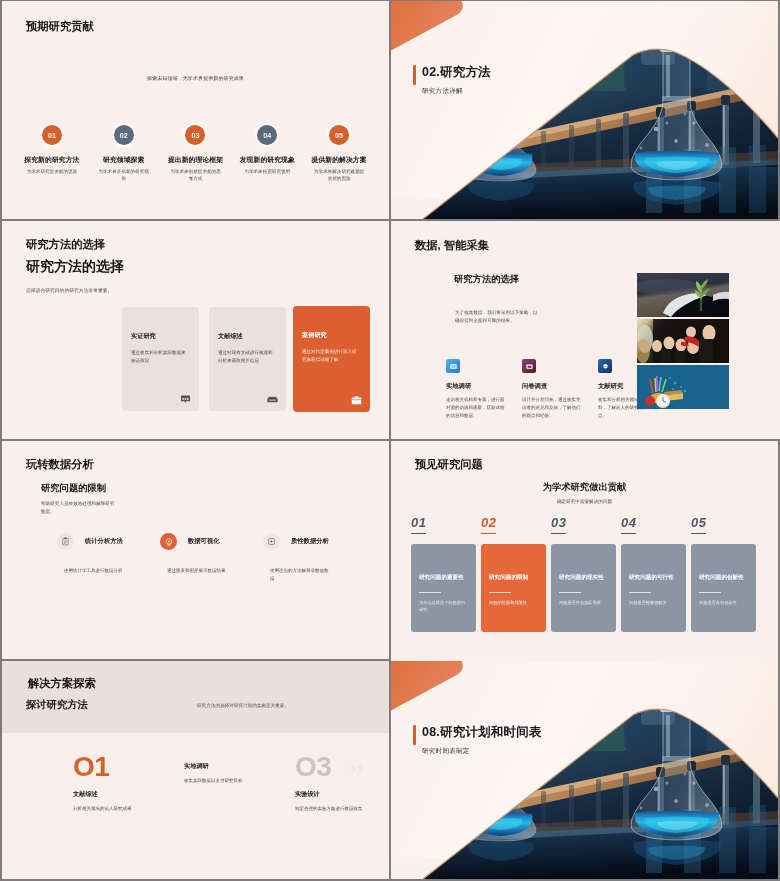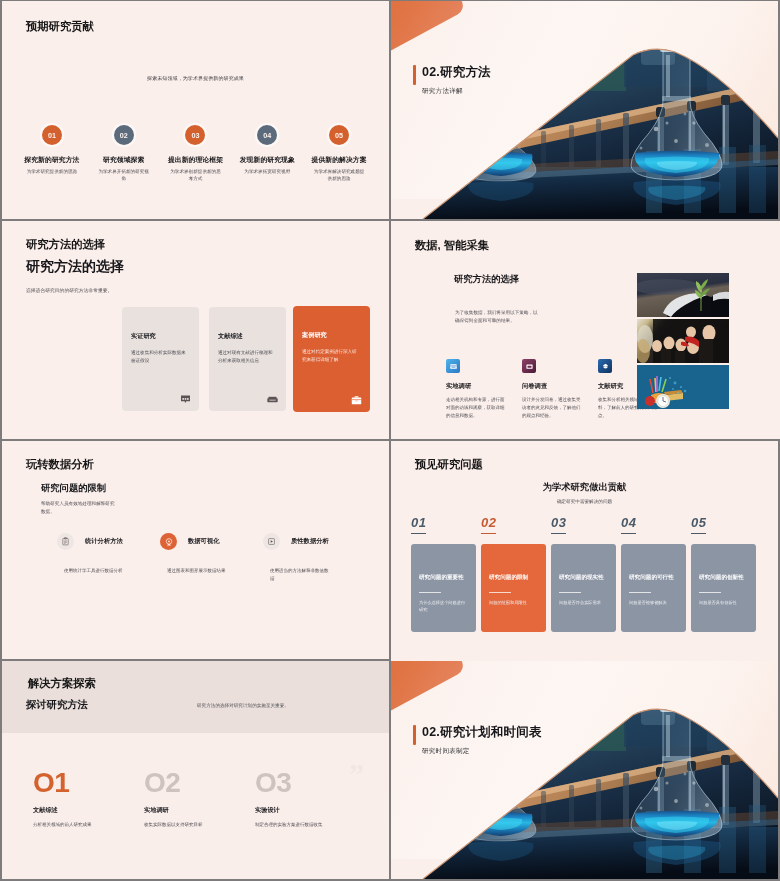--- a/index.html
+++ b/index.html
@@ -99,21 +99,21 @@
 .s6-line{position:absolute;left:8px;top:48px;width:22px;height:1px;background:rgba(255,255,255,.75);}
 .s6-cd{position:absolute;left:8px;right:7px;top:55px;font-size:4.2px;line-height:1.7;color:#edeef1;}
 
 
 .s7{background:#faeeea;}
 .s7-band{position:absolute;left:0;top:0;width:100%;height:72px;background:#eadfdb;}
 .s7 .tag{left:26px;top:15px;font-size:11.3px;}
 .s7-head{position:absolute;left:24px;top:37px;font-size:10.3px;font-weight:700;color:#18181c;}
 .s7-sub{position:absolute;left:195px;top:42px;font-size:4.6px;color:#4c4c52;white-space:nowrap;}
 .s7-items{position:absolute;left:31px;top:92px;width:330px;}
-.s7-item{position:absolute;top:16px;width:110px;}
+.s7-item{position:absolute;top:0;width:110px;margin-left:40px;}
 .s7-num{font-size:28px;font-weight:700;color:#cfc3bf;line-height:1;letter-spacing:-0.5px;}
 .s7-item.active .s7-num{color:#d4622f;}
 .s7-t{margin-top:9px;font-size:6.2px;font-weight:700;color:#1c1c20;}
 .s7-d{margin-top:6px;font-size:4.5px;line-height:1.7;color:#4b4b51;}
 .s7-quote{position:absolute;right:25px;top:98px;font-size:30px;line-height:1;color:#f2e6e1;
   font-weight:700;font-family:"Liberation Serif",serif;}
 </style>
 </head>
 <body>
 
@@ -527,21 +527,20 @@
     <div class="s7-head">探讨研究方法</div>
     <div class="s7-sub">研究方法的选择对研究计划的实施至关重要。</div>
     <div class="s7-quote">”</div>
     <div class="s7-items">
       <div class="s7-item active" style="left:0">
         <div class="s7-num">O1</div>
         <div class="s7-t">文献综述</div>
         <div class="s7-d">分析相关领域的前人研究成果</div>
       </div>
       <div class="s7-item" style="left:111px">
-        <div class="s7-num">O2</div>
         <div class="s7-t">实地调研</div>
         <div class="s7-d">收集实际数据以支持研究目标</div>
       </div>
       <div class="s7-item" style="left:222px">
         <div class="s7-num">O3</div>
         <div class="s7-t">实验设计</div>
         <div class="s7-d">制定合理的实验方案进行数据收集</div>
       </div>
     </div>
   </div>
@@ -655,17 +654,17 @@
             <circle cx="316" cy="144" r="2" fill="#ffffff" opacity="0.4"></circle>
             <circle cx="294" cy="113" r="1.4" fill="#ffffff" opacity="0.35"></circle>
             <circle cx="276" cy="122" r="1.5" fill="#ffffff" opacity="0.4"></circle>
             <path d="M243 181 Q286 176 329 181 Q336 198 285 204 Q236 198 243 181 Z" fill="#1d5a8a" opacity="0.42"></path>
             <path d="M258 186 Q286 183 314 186 Q318 195 285 199 Q252 195 258 186 Z" fill="#2aa6d8" opacity="0.35"></path>
           </g>
         </g>
         <path d="M32 218 L242 54 Q262 44 284 51 Q 330 70 387 137" fill="none" stroke="#cf9774" stroke-width="1.2"></path>
       </svg>
       <div class="sec-bar" style="left:22px;top:64px;height:20px;"></div>
-      <div class="sec-title" style="left:31px;top:63px;">02.研究计划和时间表</div>
+      <div class="sec-title" style="left:31px;top:63px;">08.研究计划和时间表</div>
       <div class="sec-sub" style="left:31px;top:86px;">研究时间表制定</div>
     </div>
   </div>
 </div>
 
 </body></html>

